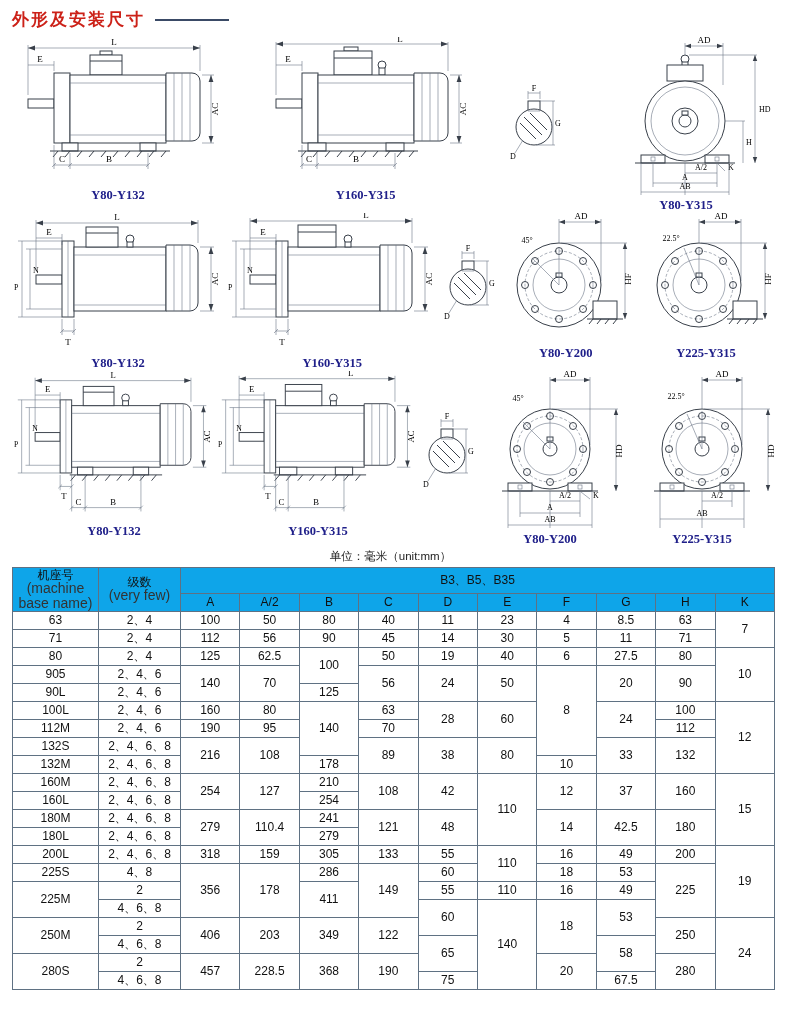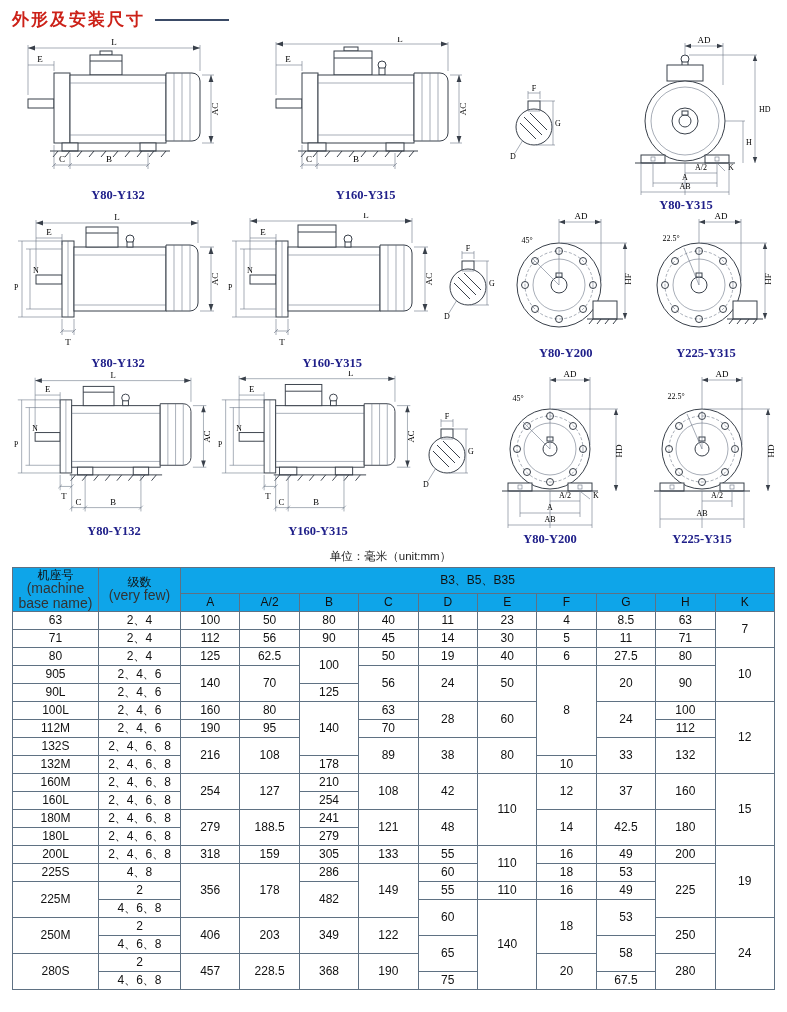--- a/index.html
+++ b/index.html
@@ -903,21 +903,21 @@
         </tr>
         <tr>
           <td>160L</td>
           <td>2、4、6、8</td>
           <td>254</td>
         </tr>
         <tr>
           <td>180M</td>
           <td>2、4、6、8</td>
           <td rowspan="2">279</td>
-          <td rowspan="2">188.5</td>
+          <td rowspan="2">110.4</td>
           <td>241</td>
           <td rowspan="2">121</td>
           <td rowspan="2">48</td>
           <td rowspan="2">14</td>
           <td rowspan="2">42.5</td>
           <td rowspan="2">180</td>
         </tr>
         <tr>
           <td>180L</td>
           <td>2、4、6、8</td>
@@ -945,21 +945,21 @@
           <td>286</td>
           <td rowspan="3">149</td>
           <td>60</td>
           <td>18</td>
           <td>53</td>
           <td rowspan="3">225</td>
         </tr>
         <tr>
           <td rowspan="2">225M</td>
           <td>2</td>
-          <td rowspan="2">482</td>
+          <td rowspan="2">411</td>
           <td>55</td>
           <td>110</td>
           <td>16</td>
           <td>49</td>
         </tr>
         <tr>
           <td>4、6、8</td>
           <td rowspan="2">60</td>
           <td rowspan="5">140</td>
           <td rowspan="3">18</td>

